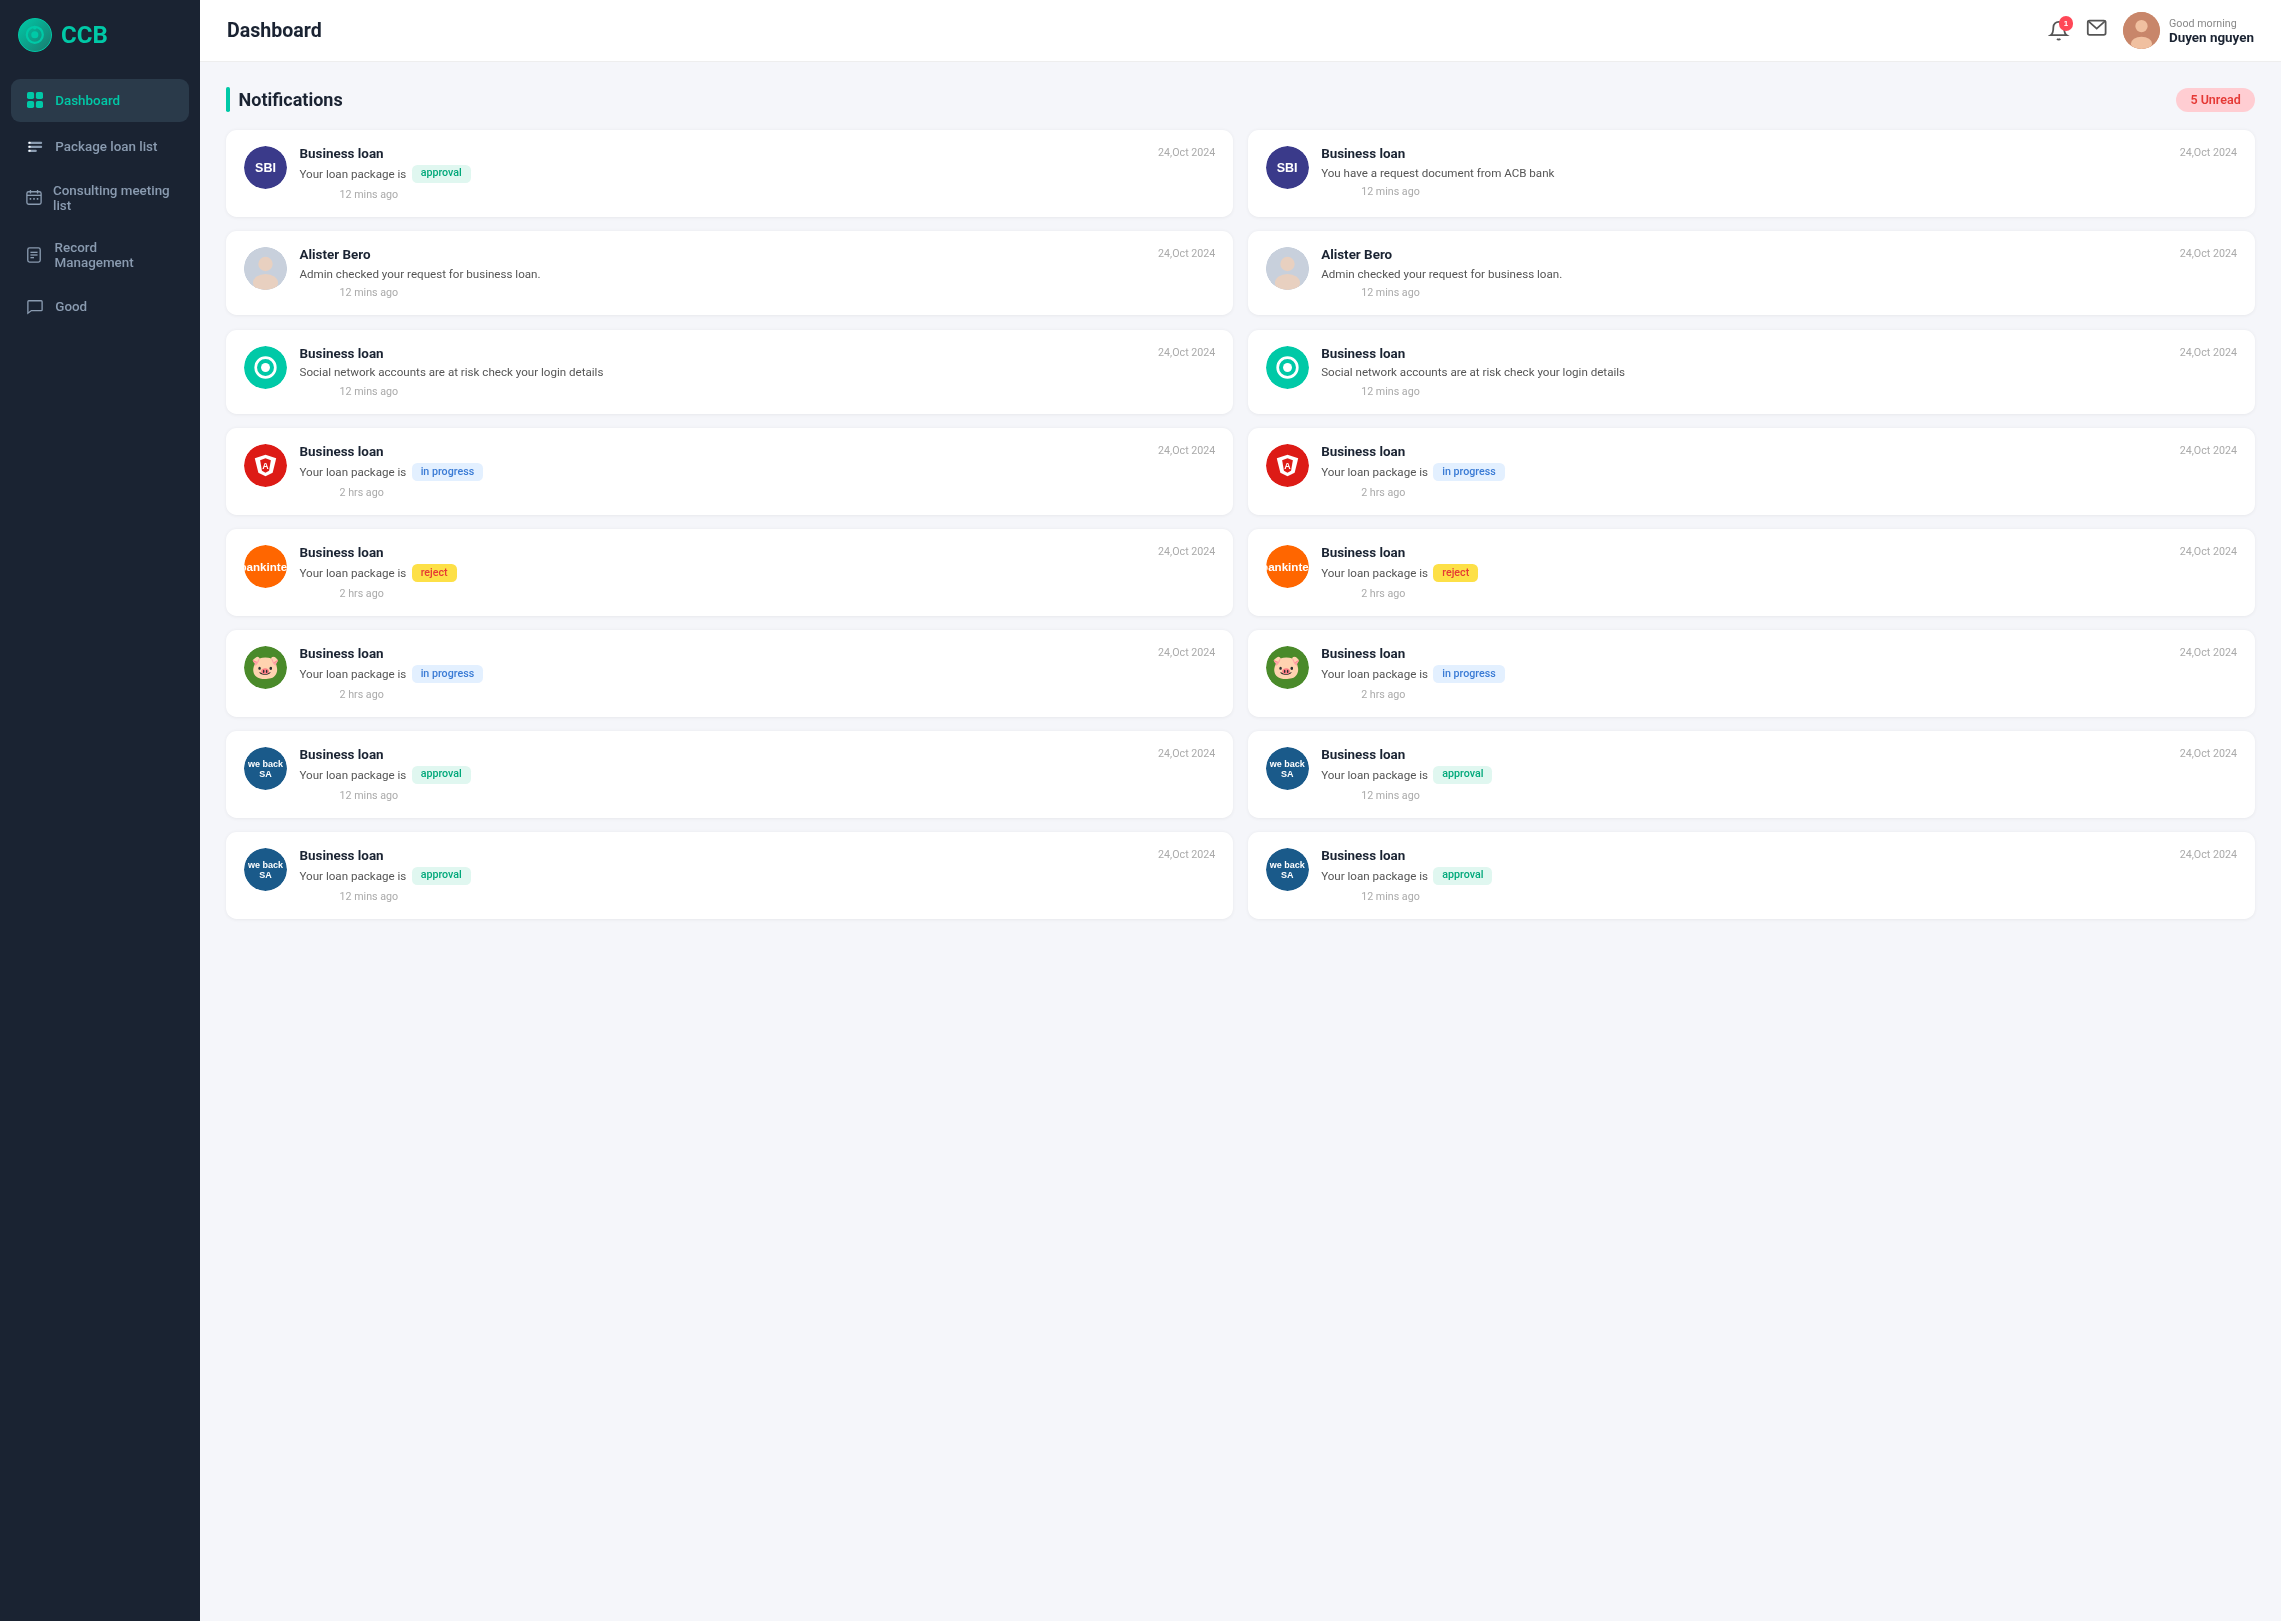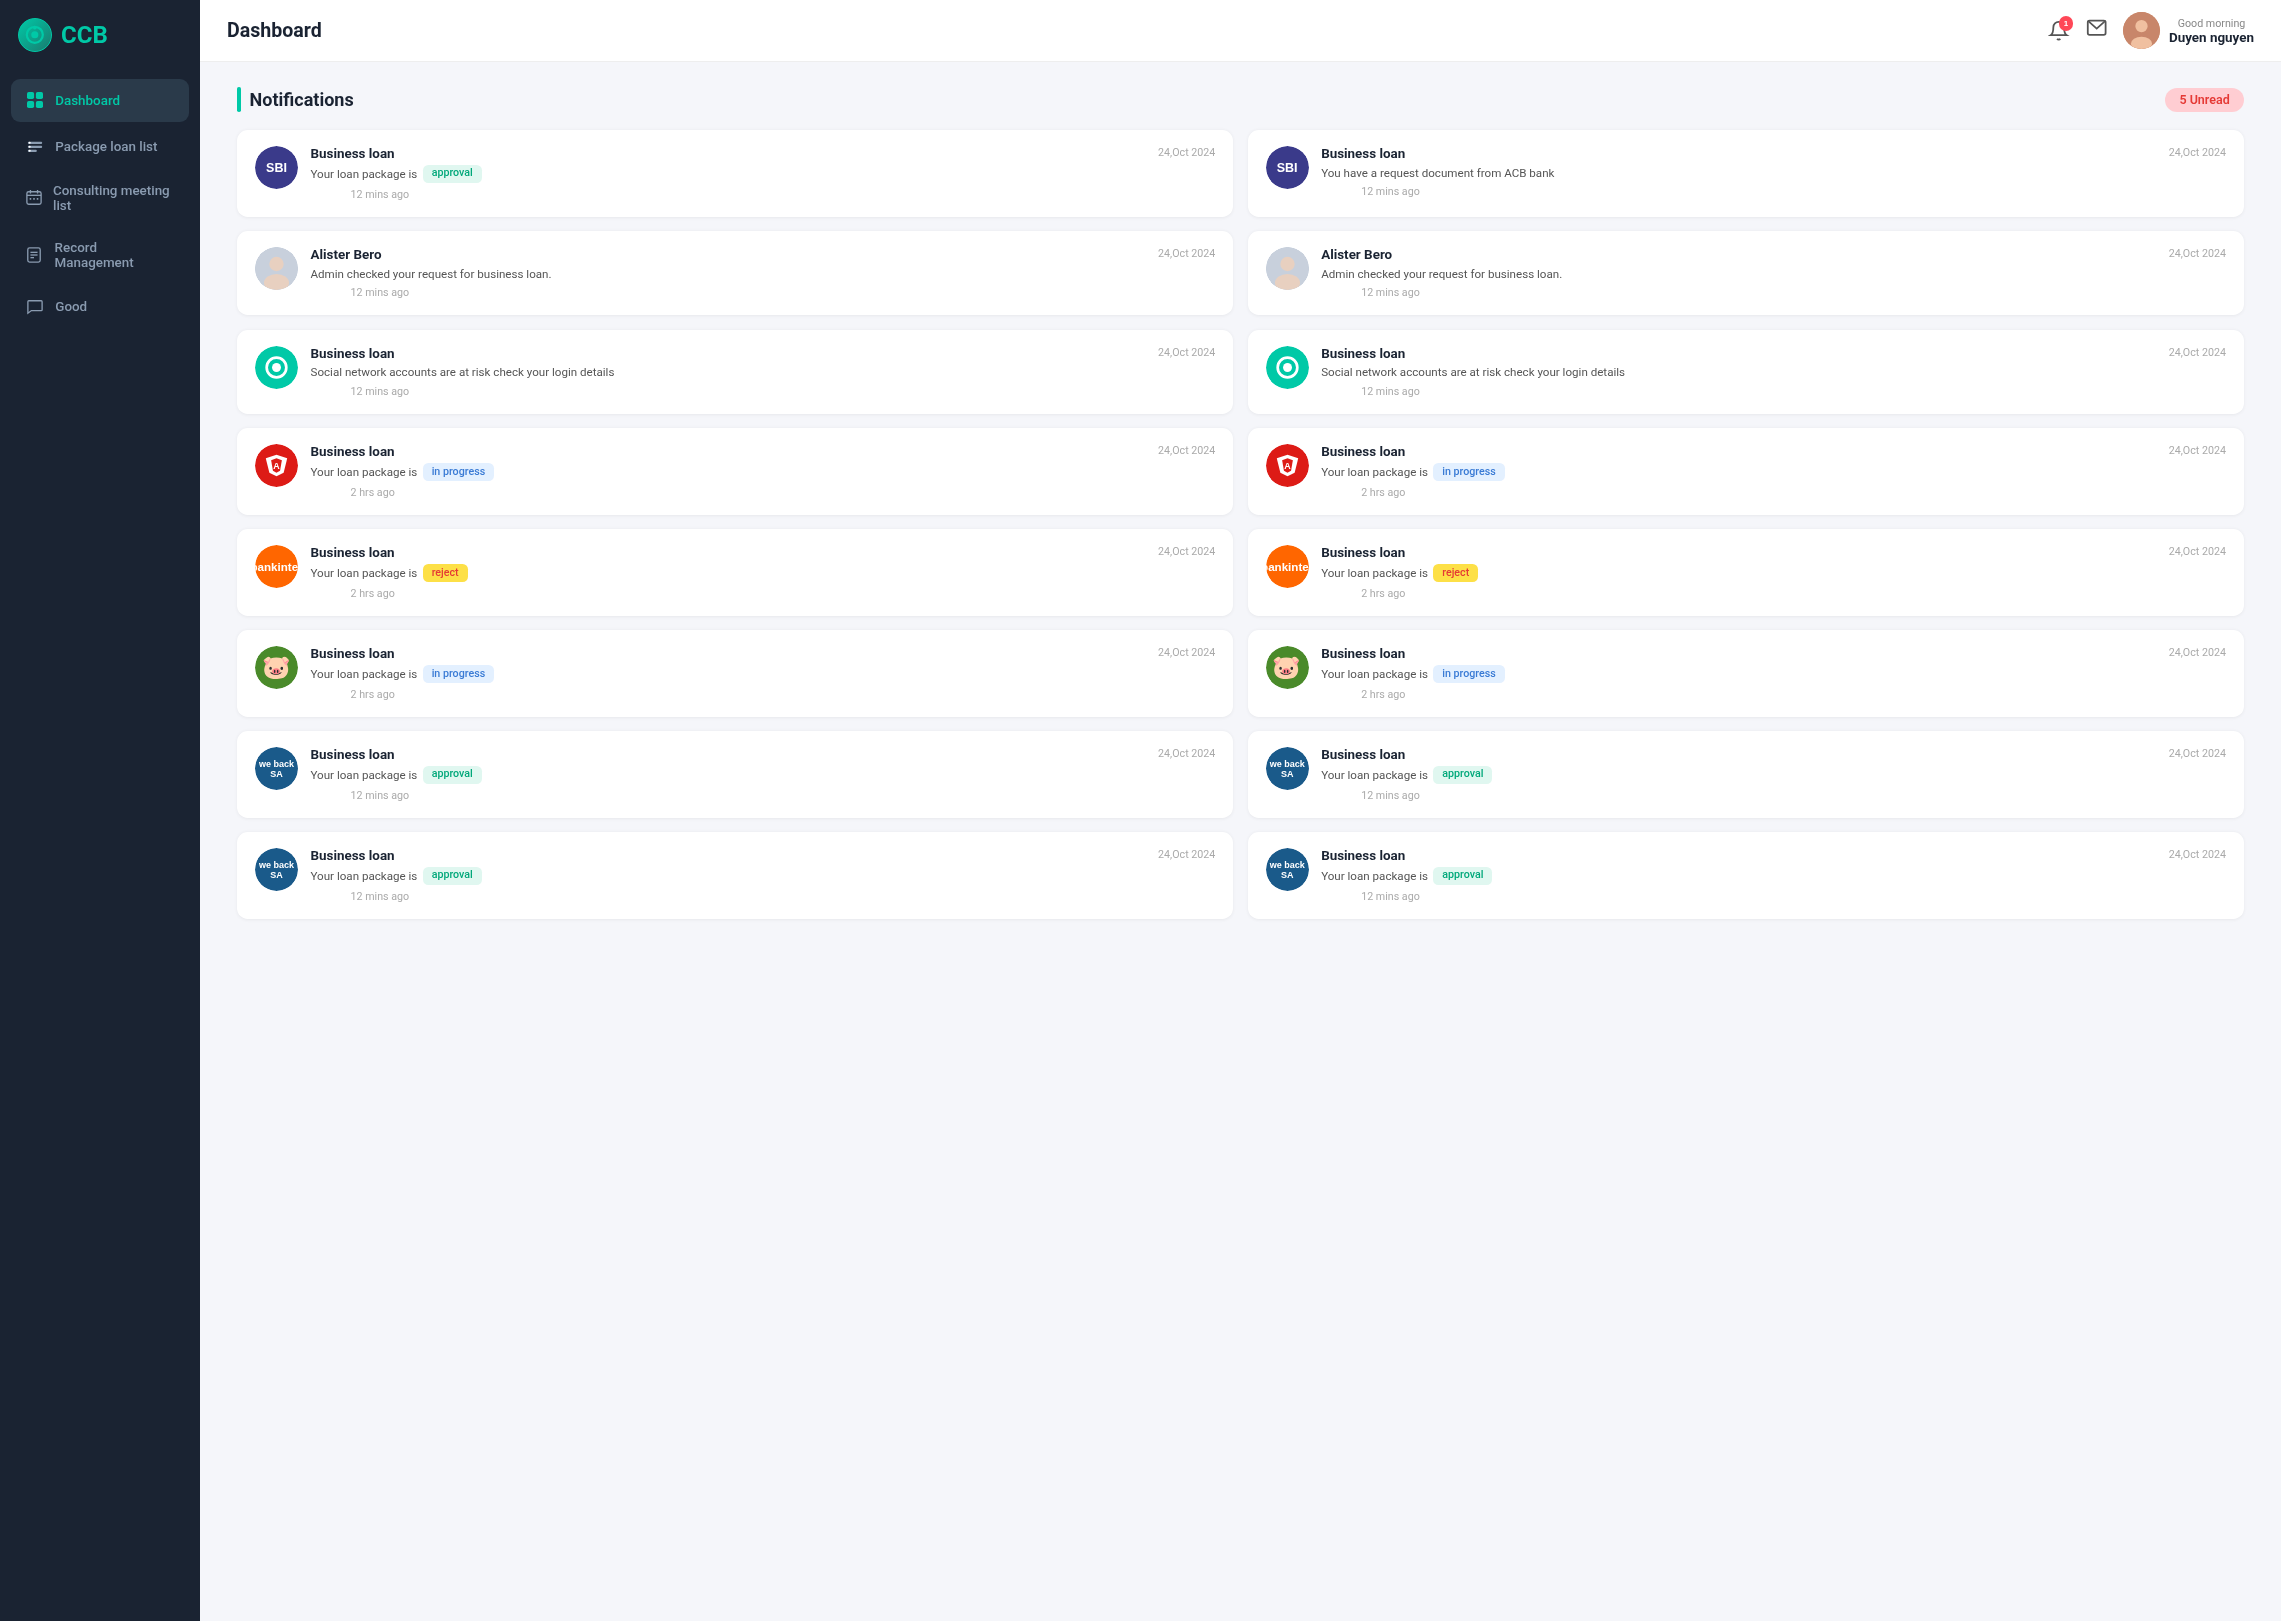--- a/index.html
+++ b/index.html
@@ -171,29 +171,29 @@
       width: 37px;
       height: 37px;
       border-radius: 50%;
       background: #cc8866;
       overflow: hidden;
       display: flex;
       align-items: center;
       justify-content: center;
       font-size: 18px;
     }
-    .user-text { display: flex; flex-direction: column; text-align: center; }
+    .user-text { display: flex; flex-direction: column; }
     .user-greeting { font-size: 10.7px; color: #888; }
     .user-name { font-size: 13.4px; font-weight: 700; color: #1a2332; }
 
     
     .content {
       flex: 1;
       overflow-y: auto;
-      padding: 25px 37px;
+      padding: 25px 26px;
     }
 
     
     .notifications-header {
       display: flex;
       align-items: center;
       justify-content: space-between;
       margin-bottom: 18px;
     }
     .section-title-wrap {

